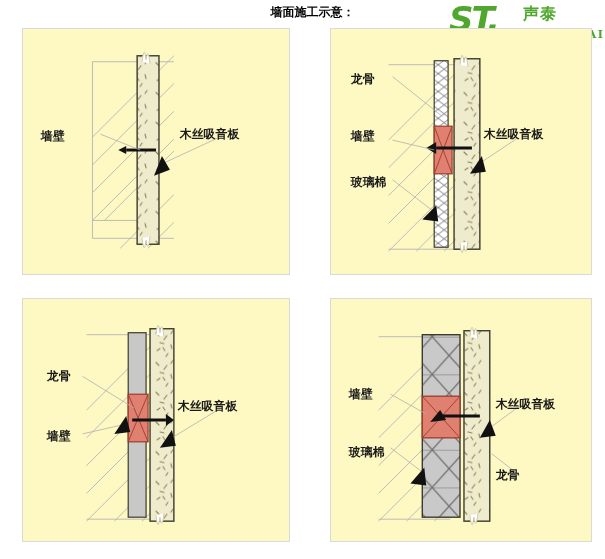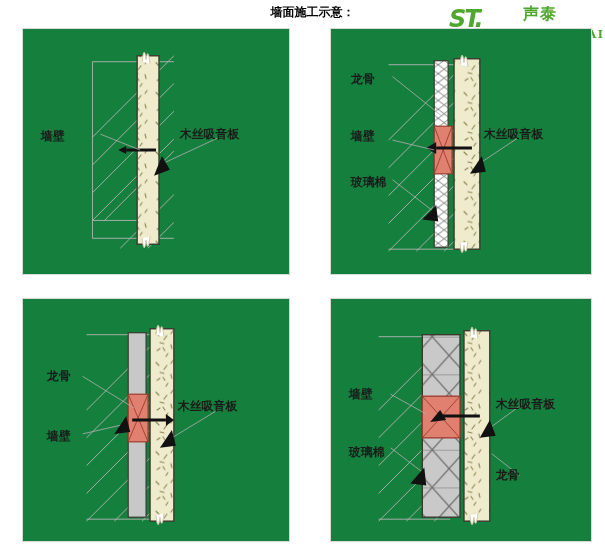--- a/index.html
+++ b/index.html
@@ -36,21 +36,21 @@
   .logo {
     position: absolute;
     right: 6px;
     top: 2px;
     width: 150px;
     height: 46px;
   }
   .logo-st {
     position: absolute;
     left: 0; top: 0;
-    font-size: 24px;
+    font-size: 34px;
     font-weight: bold;
     font-style: italic;
     color: #4fa72e;
     letter-spacing: -2px;
     line-height: 34px;
     font-family: "DejaVu Sans", "Liberation Sans", sans-serif;
   }
   .logo-cn {
     position: absolute;
     left: 74px; top: 0px;
@@ -74,21 +74,21 @@
   .panels {
     position: absolute;
     top: 26px;
     left: 0;
     width: 605px;
     height: 533px;
   }
   .panel {
     position: absolute;
     border: 1px solid #d9d9d9;
-    background: #15803d;
+    background: #fef9c3;
     box-sizing: border-box;
   }
   #panel-0 { left: 22px;  top: 2px;   width: 268px; height: 247px; }
   #panel-1 { left: 330px; top: 2px;   width: 262px; height: 247px; }
   #panel-2 { left: 22px;  top: 272px; width: 268px; height: 244px; }
   #panel-3 { left: 330px; top: 272px; width: 262px; height: 244px; }
 
   .panel svg {
     display: block;
     width: 100%;

